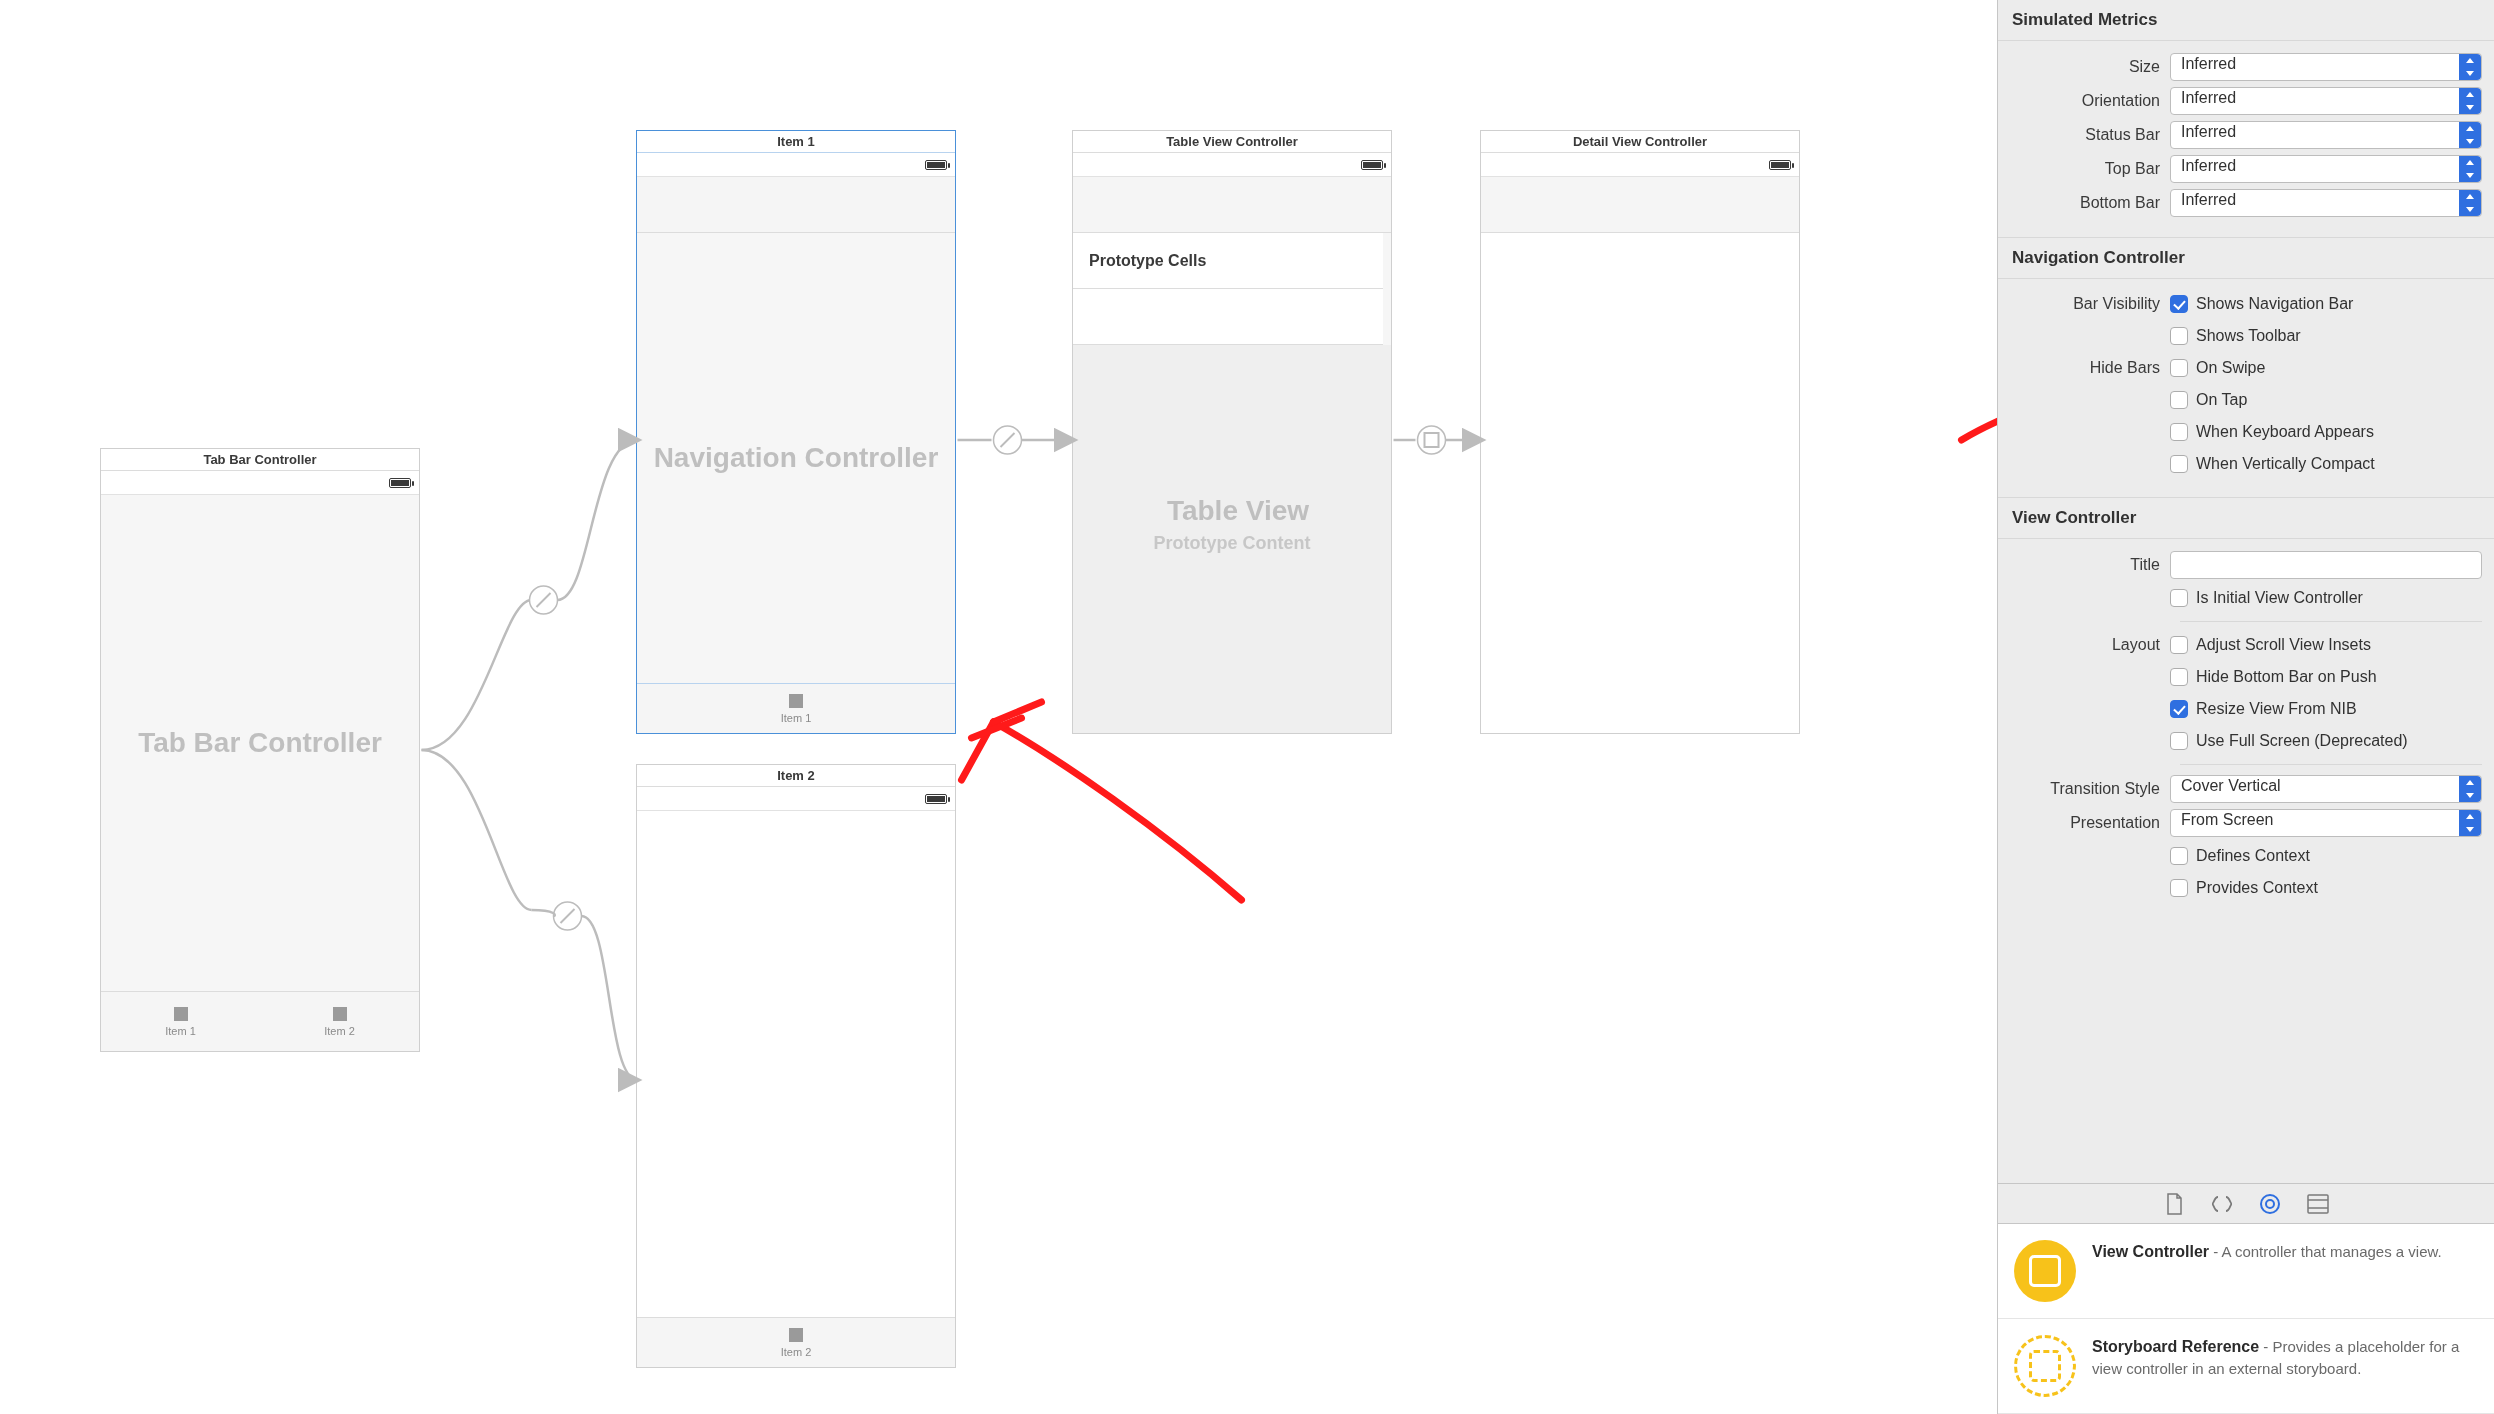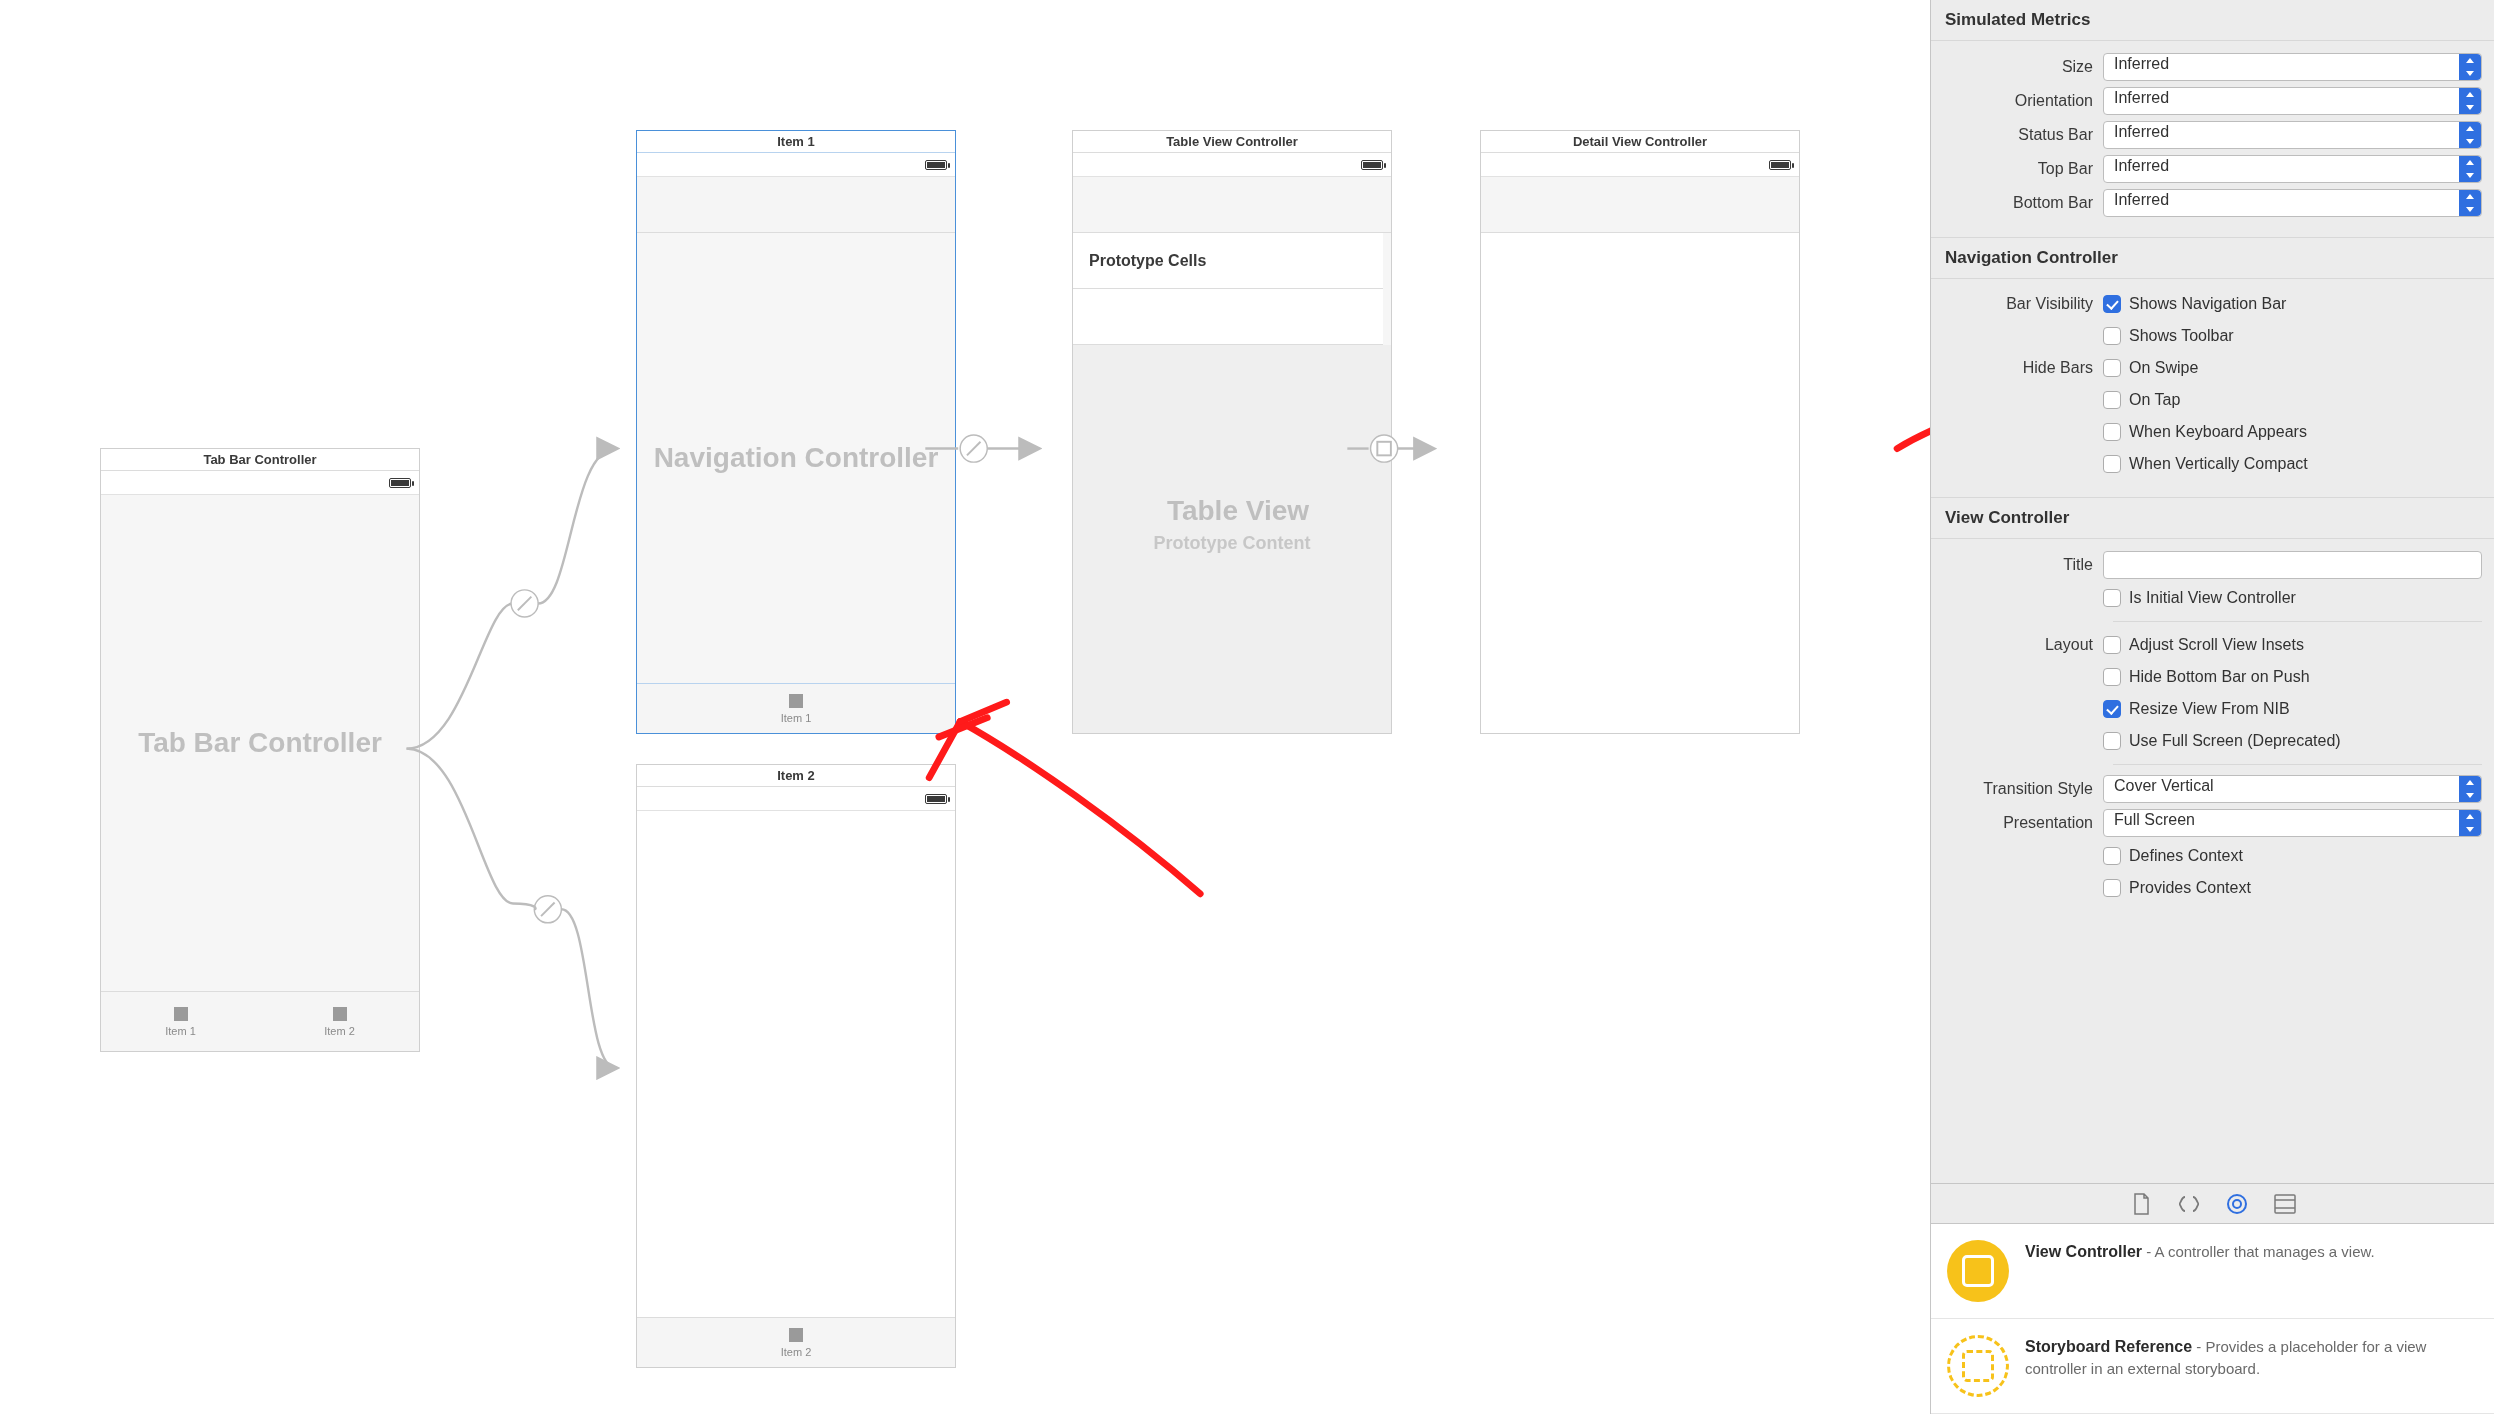--- a/index.html
+++ b/index.html
@@ -1,19 +1,19 @@
 <!DOCTYPE html>
 <html><head>
 <meta charset="utf-8">
 <style>
 * { box-sizing: border-box; margin: 0; padding: 0; }
 html, body { width: 2494px; height: 1414px; font-family: -apple-system, "Helvetica Neue", Arial, sans-serif; background: #fff; overflow: hidden; }
 .app { display: flex; width: 100%; height: 100%; }
 .canvas { flex: 1; position: relative; background: #fff; }
-.inspector { width: 564px; background: #ececec; border-left: 1px solid #c6c6c6; display: flex; flex-direction: column; height: 100%; }
+.inspector { width: 497px; background: #ececec; border-left: 1px solid #c6c6c6; display: flex; flex-direction: column; height: 100%; }
 
 
 .scene { position: absolute; border: 1px solid #cfcfcf; background: #f6f6f6; }
 .scene.sel { border: 1px solid #4a90d9; }
 .scene-titlebar { height: 22px; background: #fff; border-bottom: 1px solid #dcdcdc; text-align: center; font-size: 13px; font-weight: 600; line-height: 22px; color: #3a3a3a; }
 .statusbar { height: 24px; background: #fff; border-bottom: 1px solid #e2e2e2; position: relative; }
 .battery { position: absolute; right: 8px; top: 7px; width: 22px; height: 10px; border: 1.5px solid #3a3a3a; border-radius: 2px; }
 .battery::after { content:""; position:absolute; right:-4px; top:2px; width:2px; height:5px; background:#3a3a3a; border-radius:1px;}
 .battery .fill{ position:absolute; left:1px; top:1px; width:18px; height:6px; background:#3a3a3a;}
 .nav-bar { height: 56px; background: #f5f5f5; border-bottom: 1px solid #dcdcdc; }
@@ -420,21 +420,21 @@
                     </svg>
                   </div>
                 </div>
               </div>
             </div>
           </div>
         <div class="row">
             <div class="row-label">Presentation</div>
             <div class="row-ctrl">
               <div class="select">
-                <span>Full Screen</span>
+                <span>From Screen</span>
                 <div class="stepper">
                   <div>
                     <svg width="8" height="5">
                       <path d="M0,5 L4,0 L8,5" fill="#fff"></path>
                     </svg>
                   </div>
                   <div>
                     <svg width="8" height="5">
                       <path d="M0,0 L4,5 L8,0" fill="#fff"></path>
                     </svg>

